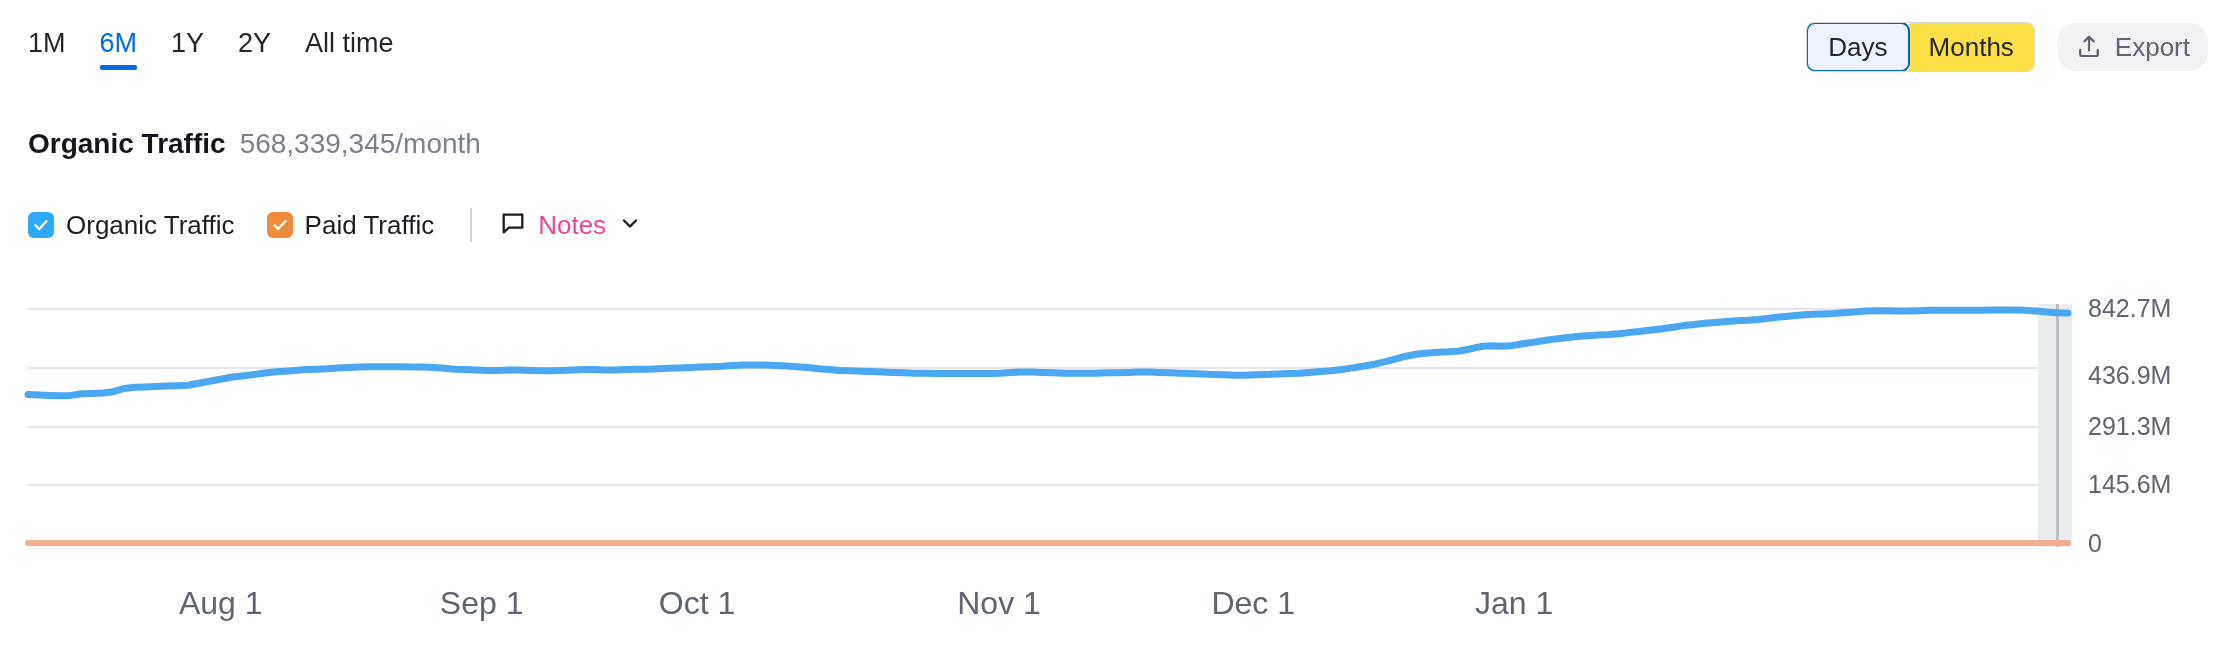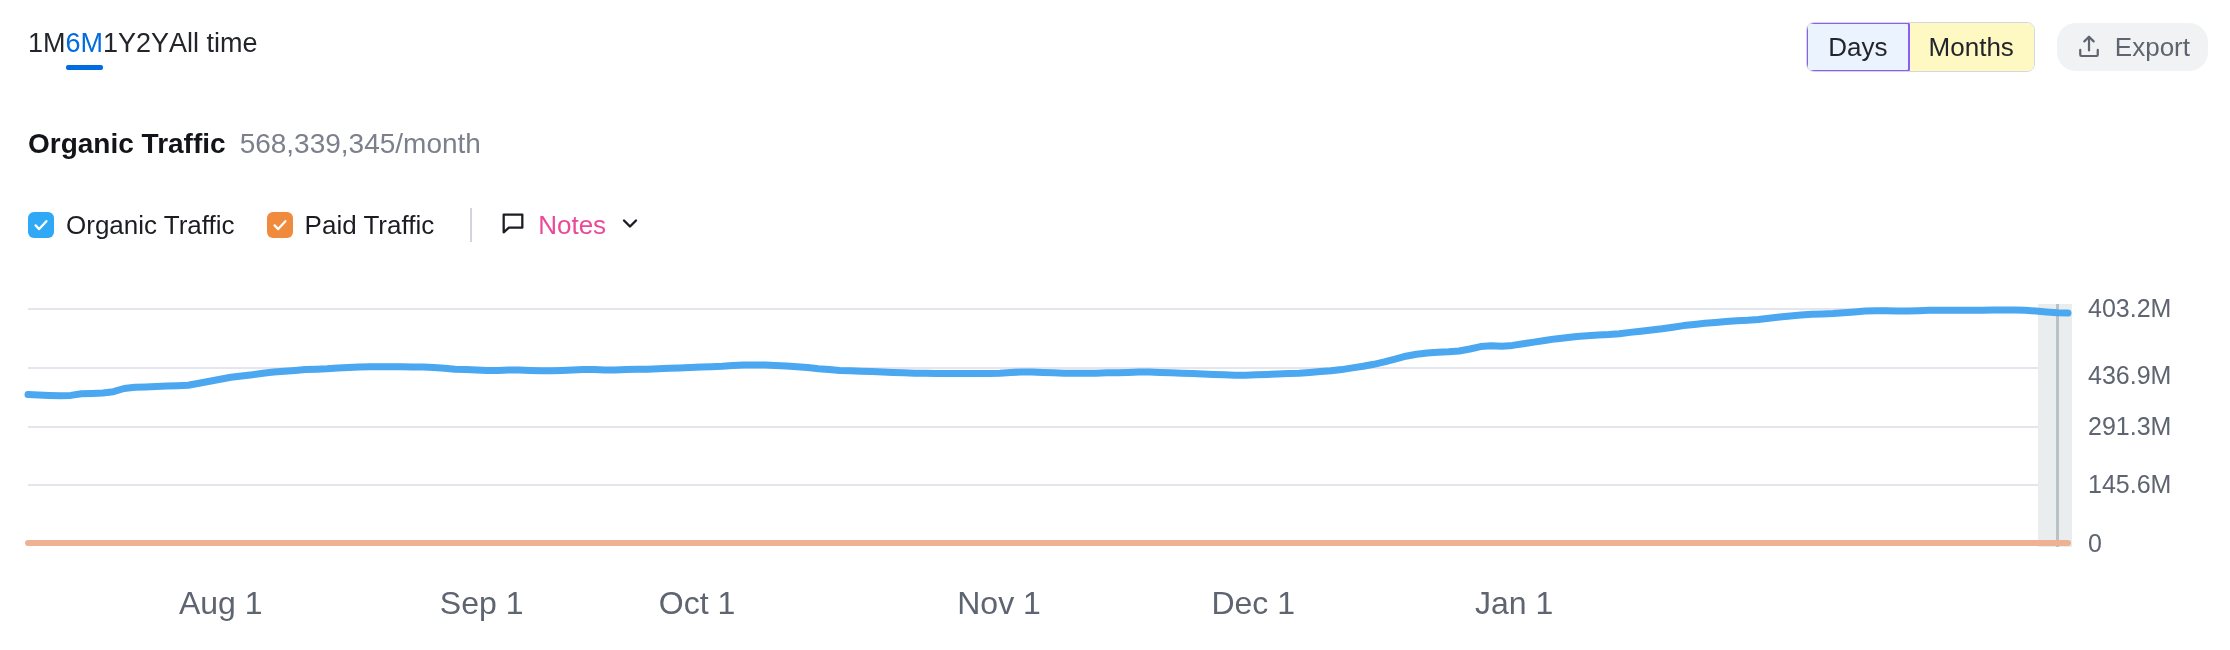--- a/index.html
+++ b/index.html
@@ -22,20 +22,21 @@
     left: 0; top: 0;
     width: 2230px;
     height: 92px;
   }
   .range-tabs {
     position: absolute;
     left: 28px;
     top: 26px;
     display: flex;
     align-items: flex-start;
+    gap: 34px;
   }
   .range-tab {
     position: relative;
     font-size: 27px;
     line-height: 34px;
     color: #23252b;
     cursor: pointer;
     padding-bottom: 10px;
     white-space: nowrap;
   }
@@ -69,30 +70,30 @@
     background: #ffffff;
   }
   .seg-btn {
     display: flex;
     align-items: center;
     justify-content: center;
     padding: 0 20px;
     font-size: 26px;
     color: #23252b;
     cursor: pointer;
-    background: #fef9c3;
+    background: #fde047;
     border: none;
     font-family: inherit;
     height: 100%;
     box-sizing: border-box;
   }
   .seg-btn.active {
     background: #eaf3fe;
-    border: 2px solid #8b5cf6;
-    border-radius: 3px;
+    border: 2px solid #0369a1;
+    border-radius: 9px;
     margin: -1px;
     height: calc(100% + 2px);
     z-index: 2;
   }
   .export-btn {
     display: flex;
     align-items: center;
     gap: 12px;
     height: 48px;
     padding: 0 18px;
@@ -332,21 +333,21 @@
       <div class="gridline" style="top: 176.27px;"></div>
       <div class="gridline" style="top: 235px; background: transparent;"></div>
       <div class="highlight-band" style="left: 2010.01px; width: 33.788px;"></div>
       <div class="highlight-edge" style="left: 2028.01px;"></div>
       <svg class="plot-svg" viewBox="0 0 2040 235" preserveAspectRatio="none">
         <polyline points="0.0,235.0 10.7,235.0 21.4,235.0 32.0,235.0 42.7,235.0 53.4,235.0 64.1,235.0 74.8,235.0 85.4,235.0 96.1,235.0 106.8,235.0 117.5,235.0 128.2,235.0 138.8,235.0 149.5,235.0 160.2,235.0 170.9,235.0 181.6,235.0 192.3,235.0 202.9,235.0 213.6,235.0 224.3,235.0 235.0,235.0 245.7,235.0 256.3,235.0 267.0,235.0 277.7,235.0 288.4,235.0 299.1,235.0 309.7,235.0 320.4,235.0 331.1,235.0 341.8,235.0 352.5,235.0 363.1,235.0 373.8,235.0 384.5,235.0 395.2,235.0 405.9,235.0 416.5,235.0 427.2,235.0 437.9,235.0 448.6,235.0 459.3,235.0 469.9,235.0 480.6,235.0 491.3,235.0 502.0,235.0 512.7,235.0 523.4,235.0 534.0,235.0 544.7,235.0 555.4,235.0 566.1,235.0 576.8,235.0 587.4,235.0 598.1,235.0 608.8,235.0 619.5,235.0 630.2,235.0 640.8,235.0 651.5,235.0 662.2,235.0 672.9,235.0 683.6,235.0 694.2,235.0 704.9,235.0 715.6,235.0 726.3,235.0 737.0,235.0 747.6,235.0 758.3,235.0 769.0,235.0 779.7,235.0 790.4,235.0 801.0,235.0 811.7,235.0 822.4,235.0 833.1,235.0 843.8,235.0 854.5,235.0 865.1,235.0 875.8,235.0 886.5,235.0 897.2,235.0 907.9,235.0 918.5,235.0 929.2,235.0 939.9,235.0 950.6,235.0 961.3,235.0 971.9,235.0 982.6,235.0 993.3,235.0 1004.0,235.0 1014.7,235.0 1025.3,235.0 1036.0,235.0 1046.7,235.0 1057.4,235.0 1068.1,235.0 1078.7,235.0 1089.4,235.0 1100.1,235.0 1110.8,235.0 1121.5,235.0 1132.1,235.0 1142.8,235.0 1153.5,235.0 1164.2,235.0 1174.9,235.0 1185.5,235.0 1196.2,235.0 1206.9,235.0 1217.6,235.0 1228.3,235.0 1239.0,235.0 1249.6,235.0 1260.3,235.0 1271.0,235.0 1281.7,235.0 1292.4,235.0 1303.0,235.0 1313.7,235.0 1324.4,235.0 1335.1,235.0 1345.8,235.0 1356.4,235.0 1367.1,235.0 1377.8,235.0 1388.5,235.0 1399.2,235.0 1409.8,235.0 1420.5,235.0 1431.2,235.0 1441.9,235.0 1452.6,235.0 1463.2,235.0 1473.9,235.0 1484.6,235.0 1495.3,235.0 1506.0,235.0 1516.6,235.0 1527.3,235.0 1538.0,235.0 1548.7,235.0 1559.4,235.0 1570.1,235.0 1580.7,235.0 1591.4,235.0 1602.1,235.0 1612.8,235.0 1623.5,235.0 1634.1,235.0 1644.8,235.0 1655.5,235.0 1666.2,235.0 1676.9,235.0 1687.5,235.0 1698.2,235.0 1708.9,235.0 1719.6,235.0 1730.3,235.0 1740.9,235.0 1751.6,235.0 1762.3,235.0 1773.0,235.0 1783.7,235.0 1794.3,235.0 1805.0,235.0 1815.7,235.0 1826.4,235.0 1837.1,235.0 1847.7,235.0 1858.4,235.0 1869.1,235.0 1879.8,235.0 1890.5,235.0 1901.2,235.0 1911.8,235.0 1922.5,235.0 1933.2,235.0 1943.9,235.0 1954.6,235.0 1965.2,235.0 1975.9,235.0 1986.6,235.0 1997.3,235.0 2008.0,235.0 2018.6,235.0 2029.3,235.0 2040.0,235.0" fill="none" stroke="#efb193" stroke-width="6" stroke-linejoin="round" stroke-linecap="round" vector-effect="non-scaling-stroke"></polyline>
         <polyline points="0.0,86.6 10.7,87.0 21.4,87.4 32.0,87.8 42.7,87.4 53.4,85.8 64.1,85.4 74.8,84.9 85.4,83.7 96.1,80.5 106.8,79.3 117.5,78.9 128.2,78.5 138.8,78.1 149.5,77.7 160.2,77.3 170.9,75.3 181.6,73.3 192.3,71.2 202.9,69.2 213.6,68.0 224.3,66.8 235.0,65.2 245.7,64.0 256.3,63.2 267.0,62.4 277.7,61.6 288.4,61.2 299.1,60.7 309.7,59.9 320.4,59.5 331.1,59.1 341.8,58.7 352.5,58.7 363.1,58.7 373.8,58.7 384.5,59.1 395.2,59.1 405.9,59.5 416.5,60.3 427.2,61.2 437.9,61.6 448.6,62.0 459.3,62.4 469.9,62.4 480.6,62.0 491.3,62.0 502.0,62.4 512.7,62.8 523.4,62.8 534.0,62.4 544.7,62.0 555.4,61.6 566.1,61.6 576.8,62.0 587.4,62.0 598.1,61.6 608.8,61.2 619.5,61.2 630.2,60.7 640.8,60.3 651.5,59.9 662.2,59.5 672.9,59.1 683.6,58.7 694.2,58.3 704.9,57.5 715.6,57.1 726.3,57.1 737.0,57.1 747.6,57.5 758.3,57.9 769.0,58.7 779.7,59.5 790.4,60.7 801.0,61.6 811.7,62.4 822.4,62.8 833.1,63.2 843.8,63.6 854.5,64.0 865.1,64.4 875.8,64.8 886.5,65.2 897.2,65.2 907.9,65.6 918.5,65.6 929.2,65.6 939.9,65.6 950.6,65.6 961.3,65.6 971.9,65.2 982.6,64.4 993.3,64.0 1004.0,64.0 1014.7,64.4 1025.3,64.8 1036.0,65.2 1046.7,65.2 1057.4,65.2 1068.1,65.2 1078.7,64.8 1089.4,64.8 1100.1,64.4 1110.8,64.0 1121.5,64.0 1132.1,64.4 1142.8,64.8 1153.5,65.2 1164.2,65.6 1174.9,66.0 1185.5,66.4 1196.2,66.8 1206.9,67.2 1217.6,67.2 1228.3,66.8 1239.0,66.4 1249.6,66.0 1260.3,65.6 1271.0,65.2 1281.7,64.4 1292.4,63.6 1303.0,62.8 1313.7,61.6 1324.4,59.9 1335.1,58.3 1345.8,56.3 1356.4,53.9 1367.1,51.1 1377.8,48.2 1388.5,46.2 1399.2,45.0 1409.8,44.2 1420.5,43.8 1431.2,43.0 1441.9,41.0 1452.6,38.6 1463.2,37.8 1473.9,38.2 1484.6,37.4 1495.3,35.7 1506.0,34.1 1516.6,32.5 1527.3,30.9 1538.0,29.7 1548.7,28.5 1559.4,27.7 1570.1,26.9 1580.7,26.5 1591.4,25.7 1602.1,24.4 1612.8,23.2 1623.5,22.0 1634.1,20.8 1644.8,19.2 1655.5,17.6 1666.2,16.4 1676.9,15.2 1687.5,14.4 1698.2,13.6 1708.9,12.7 1719.6,12.3 1730.3,11.5 1740.9,10.3 1751.6,9.1 1762.3,7.9 1773.0,7.1 1783.7,6.3 1794.3,5.9 1805.0,5.5 1815.7,4.7 1826.4,3.9 1837.1,3.1 1847.7,2.7 1858.4,2.7 1869.1,3.1 1879.8,3.1 1890.5,2.7 1901.2,2.3 1911.8,2.3 1922.5,2.3 1933.2,2.3 1943.9,2.3 1954.6,2.3 1965.2,1.9 1975.9,1.9 1986.6,1.9 1997.3,2.3 2008.0,3.1 2018.6,3.9 2029.3,4.7 2040.0,5.1" fill="none" stroke="#4aa7f0" stroke-width="7" stroke-linejoin="round" stroke-linecap="round" vector-effect="non-scaling-stroke"></polyline>
       </svg>
     </div>
   <div class="ylabels" id="ylabels">
-      <div class="ylabel" style="top: 18px;">403.2M</div>
+      <div class="ylabel" style="top: 18px;">842.7M</div>
       <div class="ylabel" style="top: 85px;">436.9M</div>
       <div class="ylabel" style="top: 135.5px;">291.3M</div>
       <div class="ylabel" style="top: 194.27px;">145.6M</div>
       <div class="ylabel" style="top: 253px;">0</div>
     </div>
   <div class="xlabels" id="xlabels">
       <div class="xlabel" style="left: 220.77px;">Aug 1</div>
       <div class="xlabel" style="left: 481.68px;">Sep 1</div>
       <div class="xlabel" style="left: 697px;">Oct 1</div>
       <div class="xlabel" style="left: 999.04px;">Nov 1</div>

